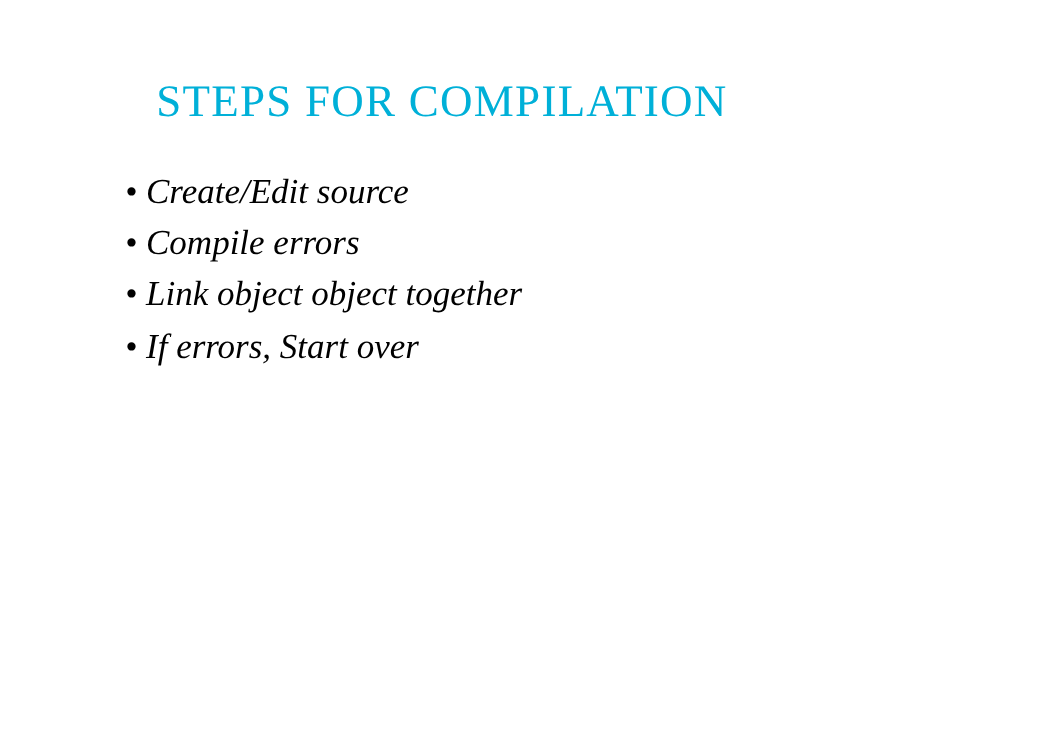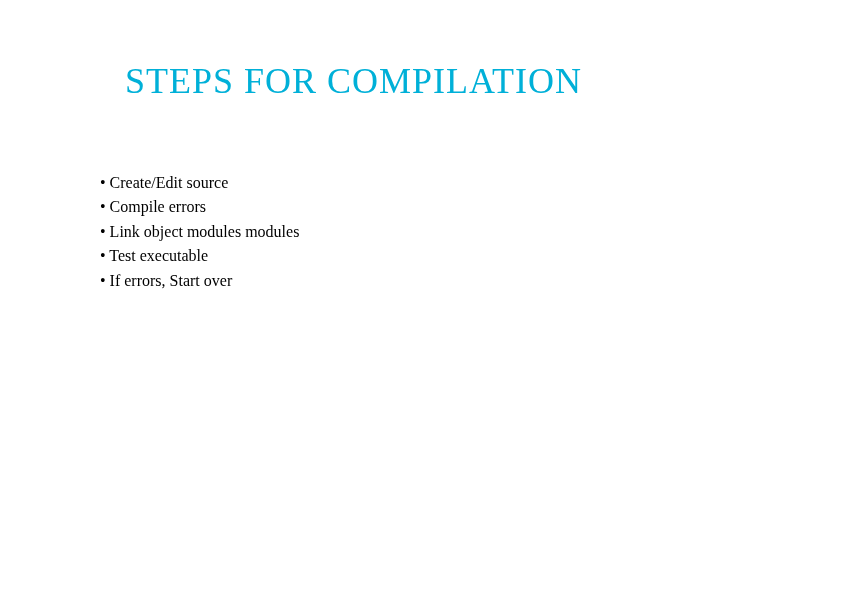--- a/index.html
+++ b/index.html
@@ -17,42 +17,42 @@
     .slide-container {
       width: 100%;
       height: 100%;
       padding: 60px 100px;
     }
     .title {
       font-size: 36px;
       color: #00b0d8;
       font-weight: normal;
       margin-left: 25px;
-      margin-bottom: 70px;
+      margin-bottom: 32px;
       letter-spacing: 1px;
     }
     .bullet-list {
       list-style: none;
       padding: 0;
     }
     .bullet-item {
-      font-size: 16px;
+      font-size: 28px;
       color: #000000;
       line-height: 1.4;
       margin-bottom: 2px;
+      font-style: italic;
     }
     .bullet-item::before {
       content: "• ";
     }
   </style>
 </head>
 <body>
 
 <div class="slide-container">
   <h1 class="title">STEPS FOR COMPILATION</h1>
   <ul class="bullet-list">
     <li class="bullet-item">Create/Edit  source</li>
     <li class="bullet-item">Compile errors</li>
-    <li class="bullet-item">Link object modules modules</li>
-    <li class="bullet-item">Test executable</li>
+    <li class="bullet-item">Link object object together</li>
     <li class="bullet-item">If errors, Start over</li>
   </ul>
 </div>
 
 </body></html>

